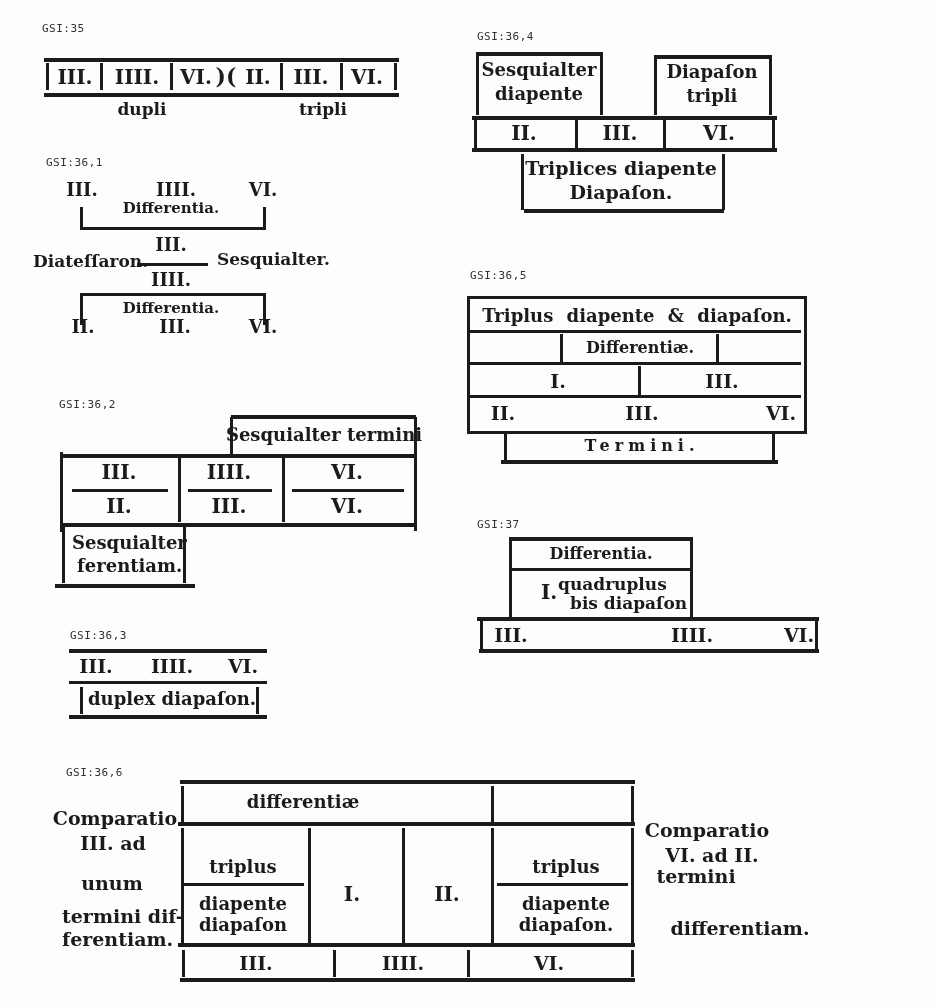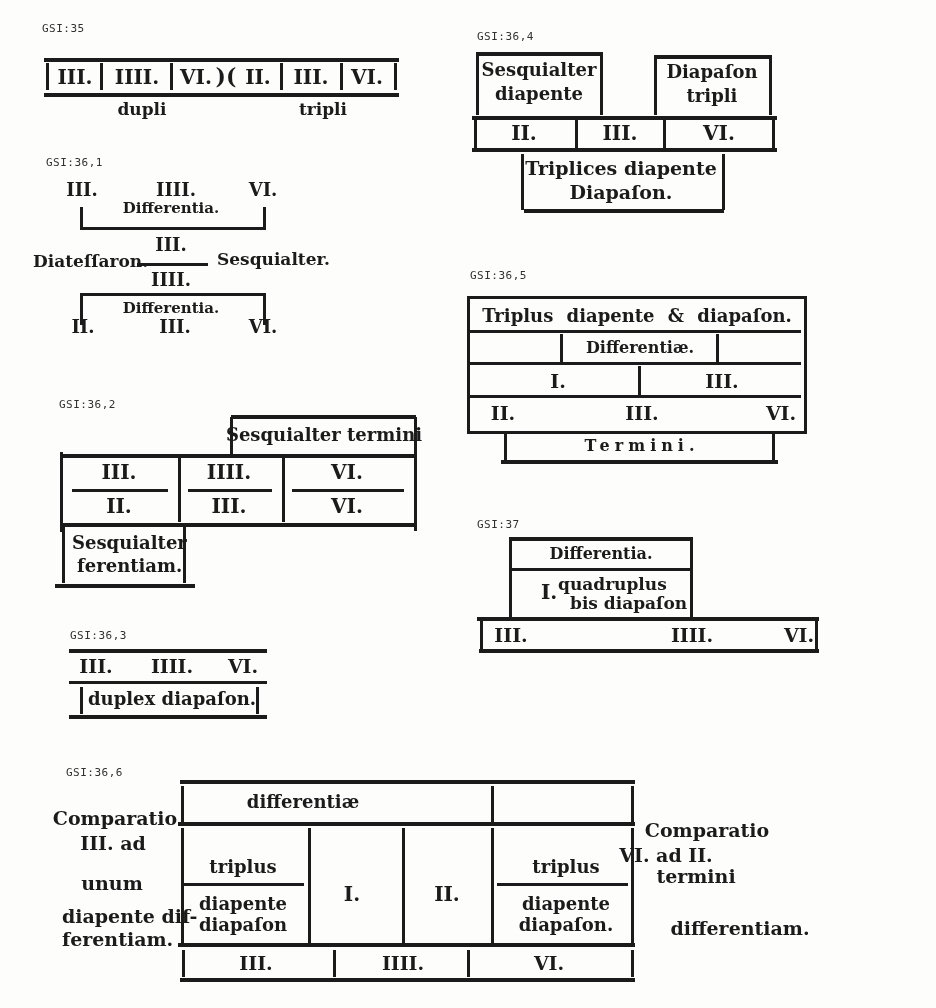--- a/index.html
+++ b/index.html
@@ -174,21 +174,21 @@
     <span class="t c s19" style="left:692px;top:626px">IIII.</span>
     <span class="t c s19" style="left:799px;top:626px">VI.</span>
   </section>
 
   <section class="fig">
     <span class="lbl" style="left:66px;top:766px">GSI:36,6</span>
 
     <span class="t c s19" style="left:115px;top:809px">Comparatio</span>
     <span class="t c s19" style="left:113px;top:834px">III. ad</span>
     <span class="t c s19" style="left:112px;top:874px">unum</span>
-    <span class="t s19" style="left:62px;top:907px">diapente dif-</span>
+    <span class="t s19" style="left:62px;top:907px">termini dif-</span>
     <span class="t s19" style="left:62px;top:930px">ferentiam.</span>
 
     <div class="hr" style="left:180px;top:780px;width:455px"></div>
     <div class="vb" style="left:181px;top:786px;height:36px"></div>
     <div class="vb" style="left:491px;top:786px;height:36px"></div>
     <div class="vb" style="left:631px;top:786px;height:36px"></div>
     <span class="t c s18" style="left:303px;top:793px">differentiæ</span>
     <div class="hr" style="left:178px;top:822px;width:457px"></div>
 
     <div class="vb" style="left:181px;top:828px;height:116px"></div>
@@ -214,18 +214,18 @@
     <div class="vb" style="left:182px;top:950px;height:27px"></div>
     <div class="vb" style="left:333px;top:950px;height:27px"></div>
     <div class="vb" style="left:467px;top:950px;height:27px"></div>
     <div class="vb" style="left:631px;top:950px;height:27px"></div>
     <span class="t c s19" style="left:256px;top:954px">III.</span>
     <span class="t c s19" style="left:403px;top:954px">IIII.</span>
     <span class="t c s19" style="left:549px;top:954px">VI.</span>
     <div class="hr" style="left:180px;top:978px;width:455px"></div>
 
     <span class="t c s19" style="left:707px;top:821px">Comparatio</span>
-    <span class="t c s19" style="left:666px;top:846px">VI. ad II.</span>
+    <span class="t c s19" style="left:712px;top:846px">VI. ad II.</span>
     <span class="t c s19" style="left:696px;top:867px">termini</span>
     <span class="t c s19" style="left:740px;top:919px">differentiam.</span>
   </section>
 
 </div>
 
 </body></html>

